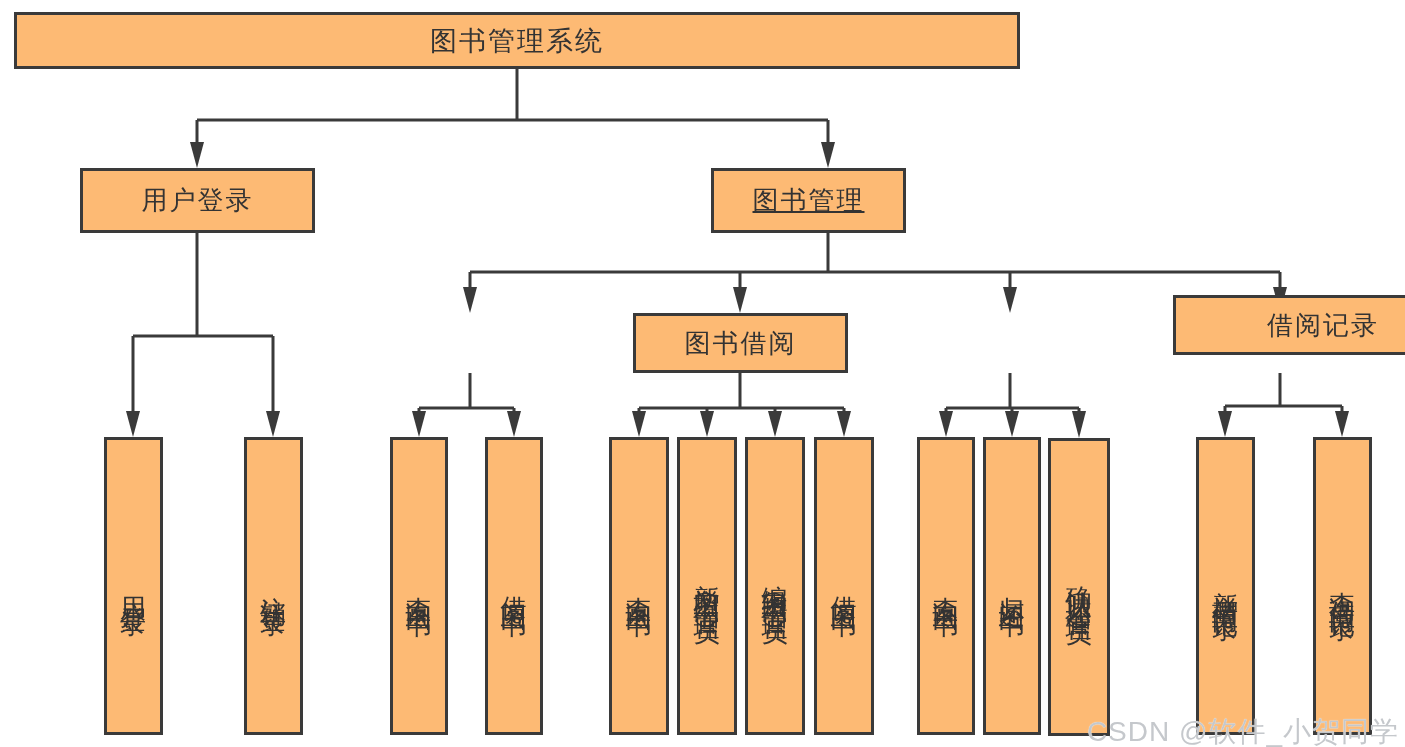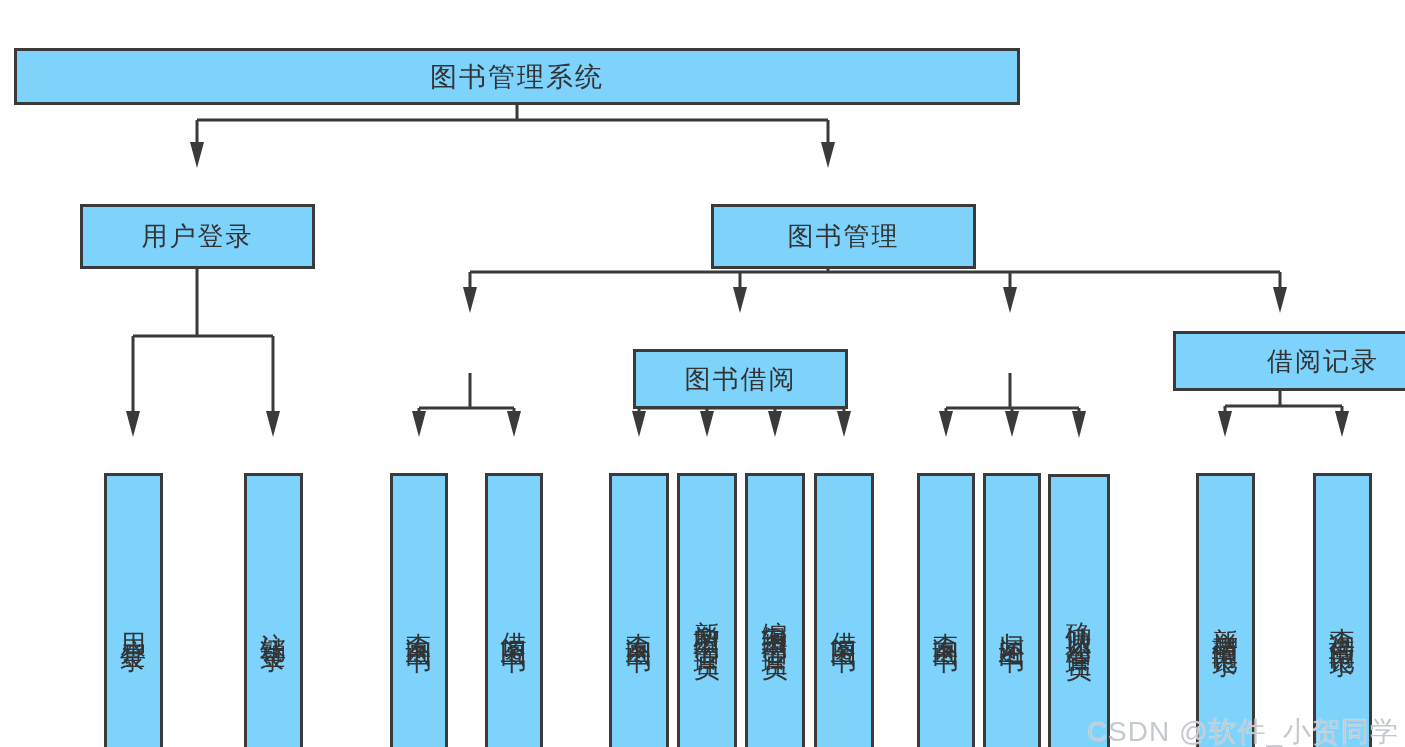--- a/index.html
+++ b/index.html
@@ -4,22 +4,22 @@
 <style>
   html,body{margin:0;padding:0;}
   body{
     width:1405px;height:747px;position:relative;background:#ffffff;
     font-family:"Liberation Sans",sans-serif;overflow:hidden;
   }
   #stage{position:absolute;inset:0;width:1405px;height:747px;}
   svg.wires{position:absolute;left:0;top:0;z-index:1;}
   .node{
     position:absolute;box-sizing:border-box;z-index:2;
-    border:3px solid #3a3a3a;background:#7dd3fc;color:#333333;
-    display:flex;align-items:center;justify-content:center;margin-top:36px;
+    border:3px solid #3a3a3a;background:#fdba74;color:#333333;
+    display:flex;align-items:center;justify-content:center;
   }
   .node.h{font-size:26px;letter-spacing:2px;}
   .node.root{font-size:27px;}
   .node.v{font-size:26px;}
   .vtext{
     writing-mode:vertical-rl;text-orientation:mixed;
     line-height:1;letter-spacing:5px;white-space:nowrap;
   }
   .watermark{
     position:absolute;right:6px;top:713px;z-index:3;
@@ -72,21 +72,21 @@
     </g>
   </svg>
 
   <div class="node h root" style="left:14px;top:12px;width:1006px;height:57px;">
     <span>图书管理系统</span>
   </div>
 
   <div class="node h" style="left:80px;top:168px;width:235px;height:65px;">
     <span>用户登录</span>
   </div>
-  <div class="node h" style="left:711px;top:168px;width:265px;height:65px;">
+  <div class="node h" style="left:711px;top:168px;width:195px;height:65px;text-decoration:underline;">
     <span>图书管理</span>
   </div>
 
   <div class="node h" style="left:633px;top:313px;width:215px;height:60px;">
     <span>图书借阅</span>
   </div>
   <div class="node h" style="left:1173px;top:295px;width:259px;height:60px;padding-left:41px;">
     <span>借阅记录</span>
   </div>
 

